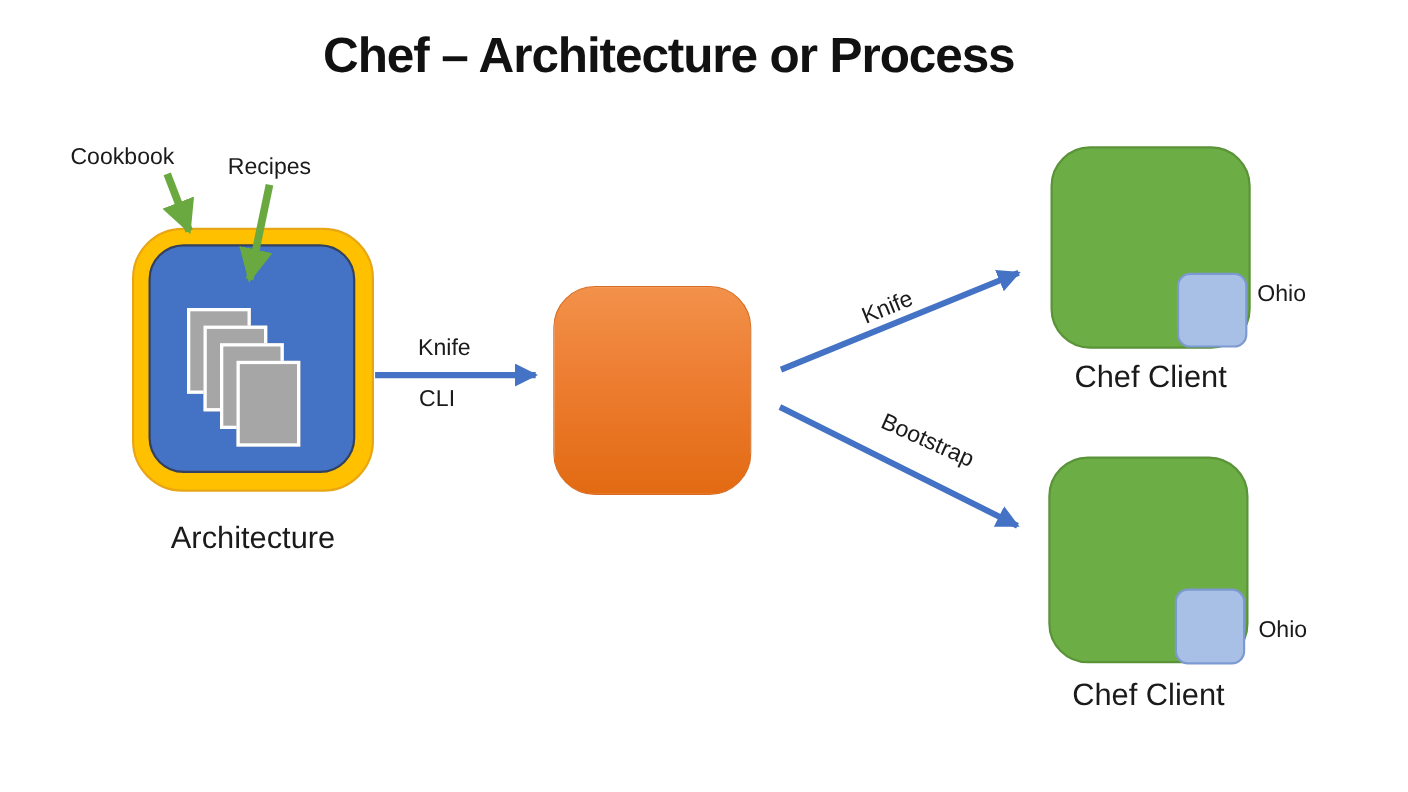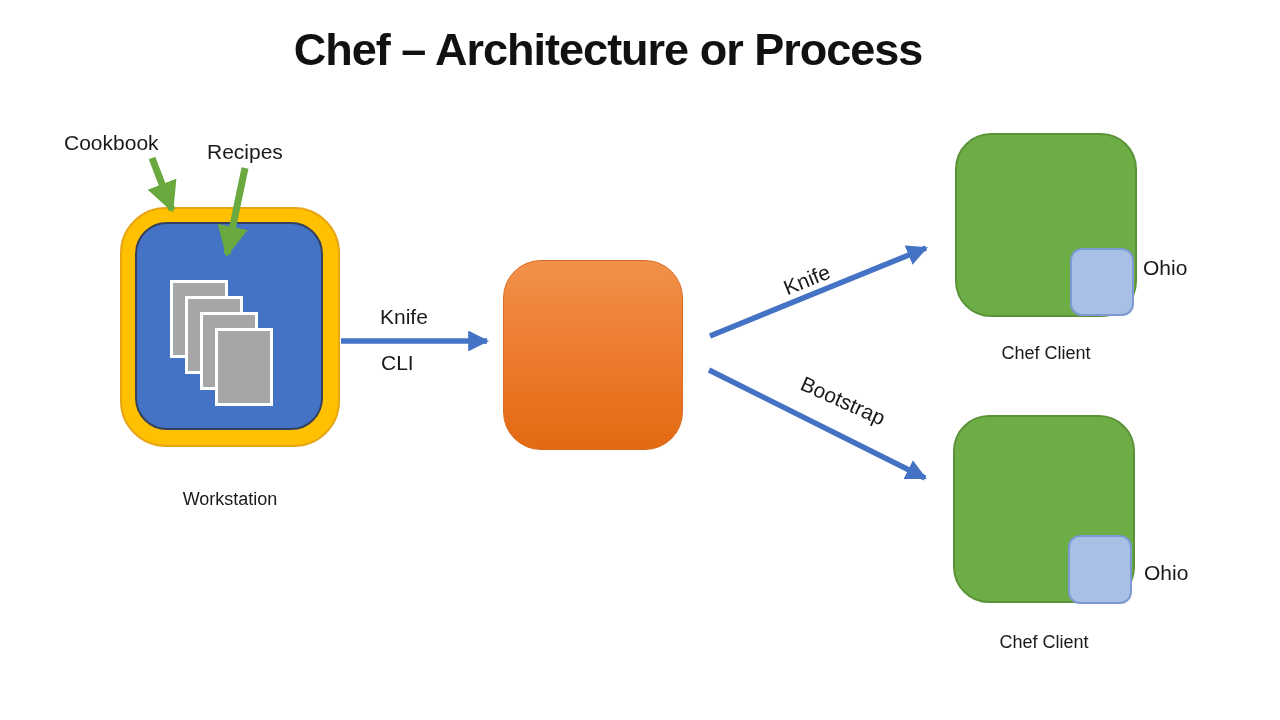--- a/index.html
+++ b/index.html
@@ -26,21 +26,21 @@
     font-family:"Liberation Sans","DejaVu Sans",sans-serif;
     color:var(--text);
   }
   .canvas{position:relative;width:1280px;height:720px;background:var(--background);}
   .title{
     position:absolute;left:0;top:24px;width:1216px;
     text-align:center;font-size:45px;font-weight:700;letter-spacing:-1px;
     color:#111;
   }
   .label{position:absolute;font-size:21px;white-space:nowrap;color:var(--text);}
-  .caption{position:absolute;font-size:18px;text-align:center;color:var(--text);margin-top:16px;}
+  .caption{position:absolute;font-size:28px;text-align:center;color:var(--text);}
   .box{position:absolute;box-sizing:border-box;}
   .ws-outer{
     left:120px;top:207px;width:220px;height:240px;border-radius:46px;
     background:var(--gold);border:2px solid var(--gold-dark);
   }
   .ws-inner{
     position:absolute;left:13px;top:13px;width:188px;height:208px;border-radius:32px;
     background:var(--blue);border:2px solid #33415E;box-sizing:border-box;
   }
   .doc{
@@ -79,21 +79,21 @@
   <div class="label" style="left:207px;top:124px;margin-top:16px;">Recipes</div>
 
   <div class="box ws-outer">
     <div class="ws-inner">
       <div class="doc" style="left:33px;top:56px;"></div>
       <div class="doc" style="left:48px;top:72px;"></div>
       <div class="doc" style="left:63px;top:88px;"></div>
       <div class="doc" style="left:78px;top:104px;"></div>
     </div>
   </div>
-  <div class="caption" style="left:120px;top:473px;width:220px;">Workstation</div>
+  <div class="caption" style="left:120px;top:473px;width:220px;">Architecture</div>
 
   <div class="label" style="left:380px;top:305px;">Knife</div>
   <div class="label" style="left:381px;top:351px;text-align:center;">CLI</div>
 
   <div class="box server-box"></div>
 
   <div class="label rot-knife">Knife</div>
   <div class="label rot-bootstrap">Bootstrap</div>
 
   <div class="box client-box client-top"></div>

